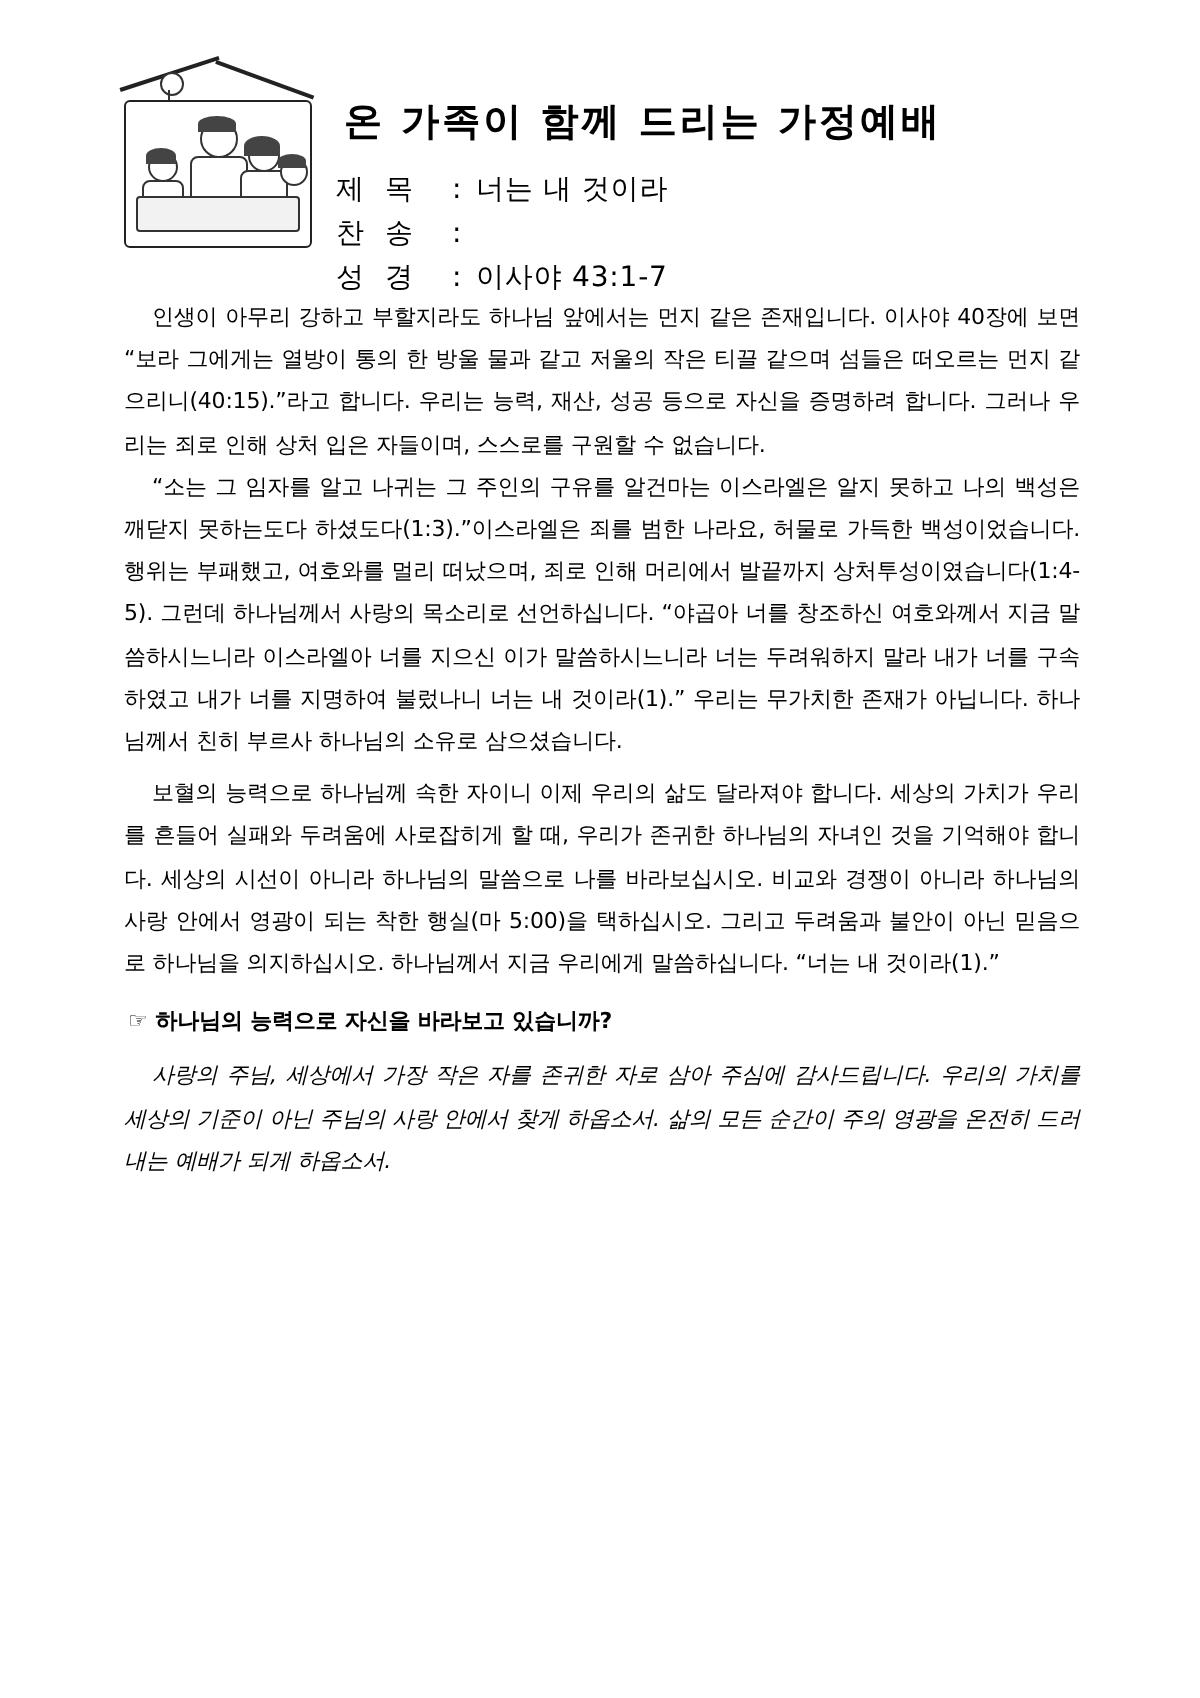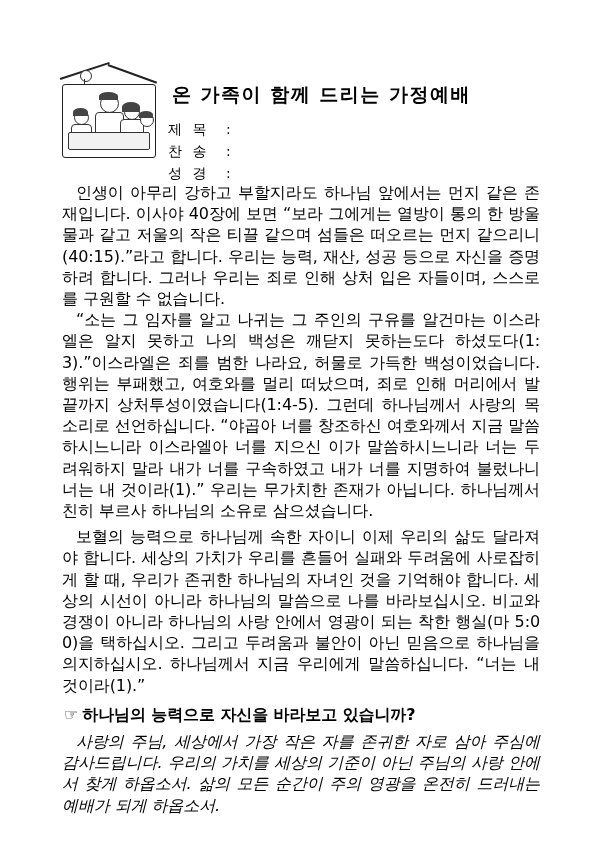--- a/index.html
+++ b/index.html
@@ -14,21 +14,20 @@
     color: #000000;
     position: relative;
     overflow: hidden;
   }
   .page {
     position: relative;
     width: 600px;
     height: 635px;
     box-sizing: border-box;
     padding: 0;
-    margin-top: 34px;
   }
 
   
   .header {
     position: relative;
     height: 138px;
   }
 
   .illustration {
     position: absolute;
@@ -73,21 +72,21 @@
   .meta-value {
     letter-spacing: 0.4px;
   }
 
   
   .body-text {
     position: absolute;
     left: 62px;
     top: 148px;
     width: 478px;
-    font-size: 16px;
+    font-size: 11px;
     line-height: 21.2px;
     text-align: justify;
     letter-spacing: -0.1px;
     word-break: break-all;
   }
   .para {
     margin: 0 0 0 0;
     text-indent: 14px;
   }
   .para.gap {
@@ -216,28 +215,30 @@
 
       <div class="ill-table"></div>
     </div>
 
     <div class="title">온 가족이 함께 드리는 가정예배</div>
 
     <div class="meta">
       <div class="meta-row">
         <span class="meta-label">제  목</span>
         <span class="meta-colon">:</span>
+        <span class="meta-value">너는 내 것이라</span>
       </div>
       <div class="meta-row">
         <span class="meta-label">찬  송</span>
         <span class="meta-colon">:</span>
       </div>
       <div class="meta-row">
         <span class="meta-label">성  경</span>
         <span class="meta-colon">:</span>
+        <span class="meta-value">이사야 43:1-7</span>
       </div>
     </div>
   </div>
 
   <div class="body-text">
     <p class="para">인생이 아무리 강하고 부할지라도 하나님 앞에서는 먼지 같은 존재입니다. 이사야 40장에 보면 “보라 그에게는 열방이 통의 한 방울 물과 같고 저울의 작은 티끌 같으며 섬들은 떠오르는 먼지 같으리니(40:15).”라고 합니다. 우리는 능력, 재산, 성공 등으로 자신을 증명하려 합니다. 그러나 우리는 죄로 인해 상처 입은 자들이며, 스스로를 구원할 수 없습니다.</p>
     <p class="para">“소는 그 임자를 알고 나귀는 그 주인의 구유를 알건마는 이스라엘은 알지 못하고 나의 백성은 깨닫지 못하는도다 하셨도다(1:3).”이스라엘은 죄를 범한 나라요, 허물로 가득한 백성이었습니다. 행위는 부패했고, 여호와를 멀리 떠났으며, 죄로 인해 머리에서 발끝까지 상처투성이였습니다(1:4-5). 그런데 하나님께서 사랑의 목소리로 선언하십니다. “야곱아 너를 창조하신 여호와께서 지금 말씀하시느니라 이스라엘아 너를 지으신 이가 말씀하시느니라 너는 두려워하지 말라 내가 너를 구속하였고 내가 너를 지명하여 불렀나니 너는 내 것이라(1).” 우리는 무가치한 존재가 아닙니다. 하나님께서 친히 부르사 하나님의 소유로 삼으셨습니다.</p>
     <p class="para gap">보혈의 능력으로 하나님께 속한 자이니 이제 우리의 삶도 달라져야 합니다. 세상의 가치가 우리를 흔들어 실패와 두려움에 사로잡히게 할 때, 우리가 존귀한 하나님의 자녀인 것을 기억해야 합니다. 세상의 시선이 아니라 하나님의 말씀으로 나를 바라보십시오. 비교와 경쟁이 아니라 하나님의 사랑 안에서 영광이 되는 착한 행실(마 5:00)을 택하십시오. 그리고 두려움과 불안이 아닌 믿음으로 하나님을 의지하십시오. 하나님께서 지금 우리에게 말씀하십니다. “너는 내 것이라(1).”</p>
 
     <p class="question">

